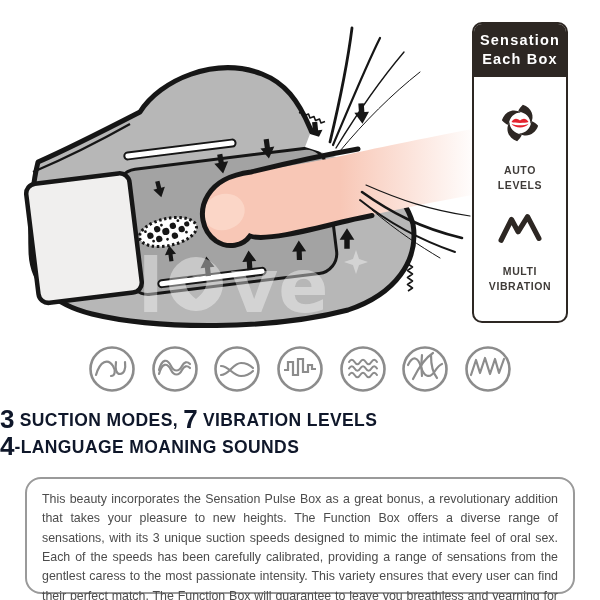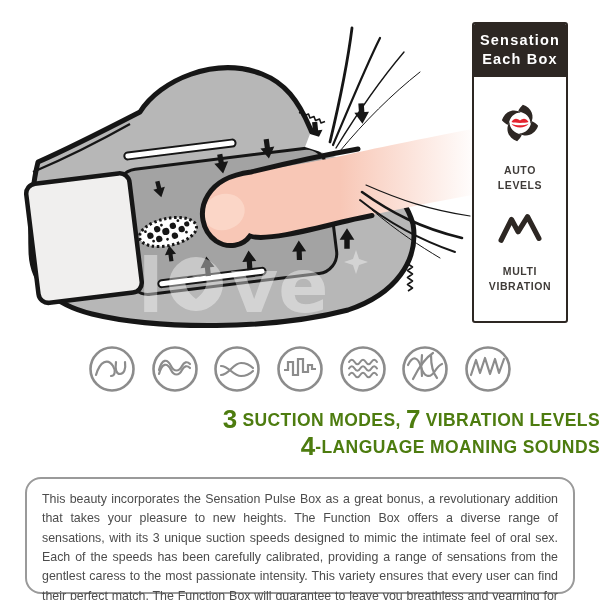--- a/index.html
+++ b/index.html
@@ -4,38 +4,38 @@
 <style>
   * { margin:0; padding:0; box-sizing:border-box; }
   html,body { width:600px; height:600px; background:#fff; font-family:"Liberation Sans", sans-serif; }
   .canvas { position:relative; width:600px; height:600px; background:#fff; overflow:hidden; }
 
   
   .illustration { position:absolute; left:0; top:0; width:480px; height:345px; }
 
   
   .feature-panel { position:absolute; left:472px; top:22px; width:96px; height:301px;
-    border:2px solid #2d2723; border-radius:3px; background:#fff; overflow:hidden;
+    border:2px solid #2d2723; border-radius:10px; background:#fff; overflow:hidden;
     display:flex; flex-direction:column; }
   .panel-header { background:#2d2723; color:#fff; text-align:center; padding:7px 2px 8px;
     font-size:14.5px; font-weight:bold; letter-spacing:1.2px; line-height:1.3; }
   .panel-body { flex:1; display:flex; flex-direction:column; align-items:center;
     justify-content:space-evenly; padding:6px 2px 8px; }
   .panel-item { display:flex; flex-direction:column; align-items:center; gap:19px; }
   .panel-label { font-size:10.5px; font-weight:bold; letter-spacing:0.6px; color:#3f3b38;
     text-align:center; line-height:1.4; }
 
   
   .mode-row { position:absolute; left:88px; top:344px; width:424px; height:50px;
     display:flex; justify-content:space-between; align-items:center; }
   .mode-icon { width:48px; height:48px; }
 
   
-  .headline { position:absolute; left:0; top:406px; width:600px; text-align:right;
-    color:#4d7c0f; font-weight:bold; }
+  .headline { position:absolute; left:0; top:406px; width:600px; text-align:left;
+    color:#0f172a; font-weight:bold; }
   .hl-line { font-size:17.5px; letter-spacing:0.4px; line-height:26px; white-space:nowrap; }
   .hl-num { font-size:26px; vertical-align:-2px; letter-spacing:0; }
 
   
   .desc-box { position:absolute; left:25px; top:477px; width:550px; height:117px;
     border:2px solid #9a9a9a; border-radius:16px; background:#fff; padding:11px 15px; }
   .desc-text { font-size:12.4px; line-height:1.56; color:#4c4c4c; text-align:justify; }
 </style>
 </head>
 <body>

